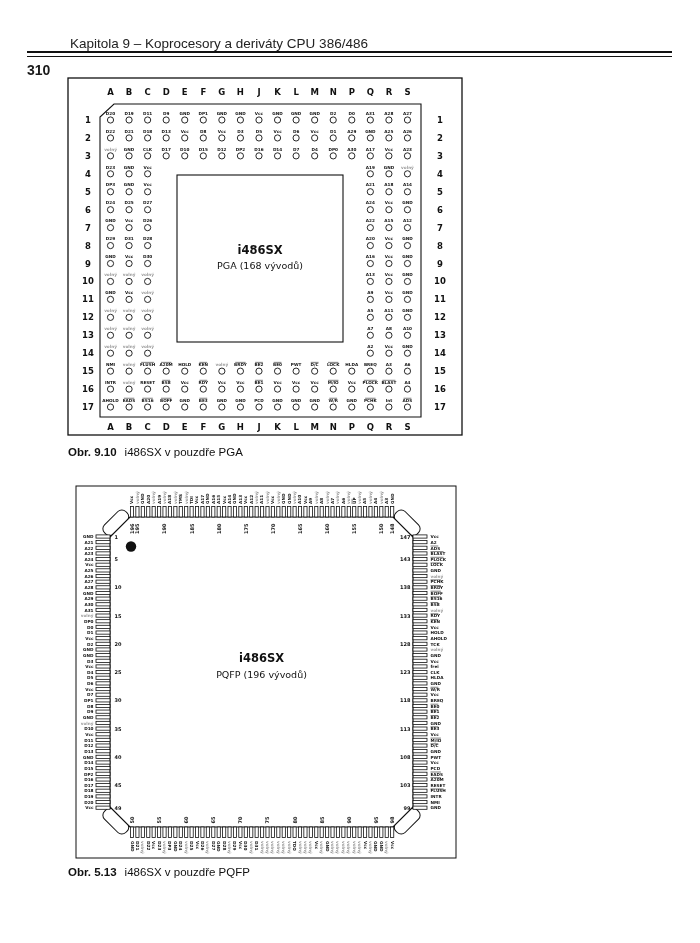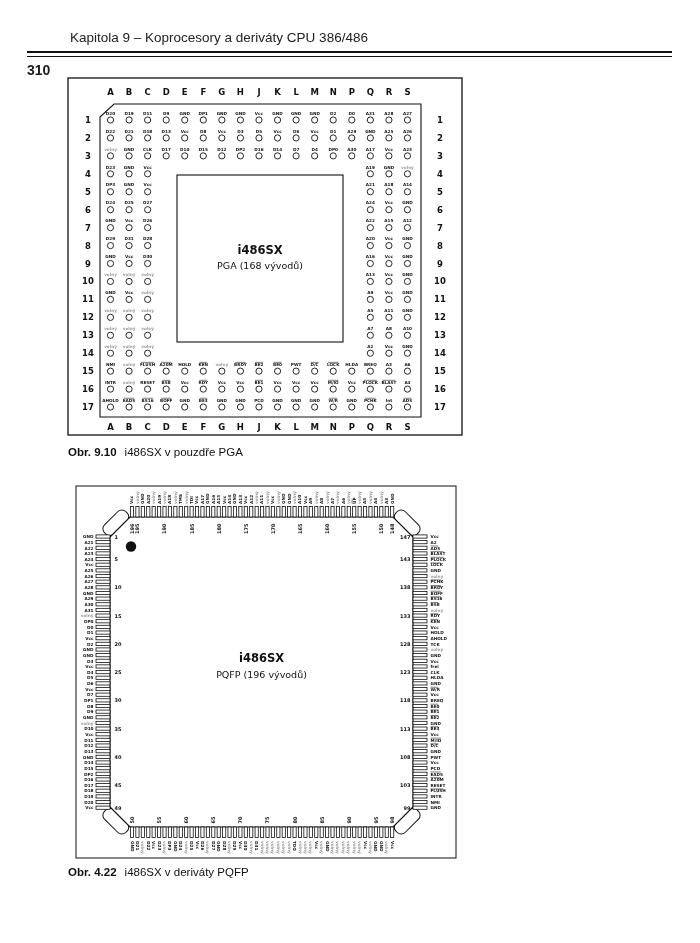--- a/index.html
+++ b/index.html
@@ -1,20 +1,20 @@
 <!DOCTYPE html>
 <html><head>
 <meta charset="utf-8">
 <style>
   html,body{margin:0;padding:0;background:#fff;}
   body{width:700px;height:943px;position:relative;overflow:hidden;
        font-family:"Liberation Sans",sans-serif;color:#1a1a1a;}
   .hdr{position:absolute;left:0;top:28px;width:700px;}
   .hdr .num{position:absolute;left:27px;top:0;font-size:14px;font-weight:bold;margin-top:34px;}
-  .hdr .ttl{position:absolute;left:70px;top:2px;font-size:13.5px;color:#222;}
+  .hdr .ttl{position:absolute;left:70px;top:8px;font-size:13.5px;color:#222;}
   .rule1{position:absolute;left:27px;top:51px;width:645px;height:2.4px;background:#111;}
   .rule2{position:absolute;left:27px;top:56px;width:645px;height:1px;background:#111;}
   .cap{position:absolute;left:68px;font-size:11.5px;color:#111;text-align:center;}
   .cap b{font-weight:bold;margin-right:8px;}
   svg{position:absolute;left:0;top:0;}
   text{font-family:"DejaVu Sans",sans-serif;}
 </style>
 </head>
 <body>
 
@@ -2437,14 +2437,14 @@
       <text x="410.5" y="809.7" font-size="5" font-weight="700" fill="#111" text-anchor="end">99</text>
       <text x="261.5" y="662" font-size="11.5" font-weight="700" fill="#111" text-anchor="middle">i486SX</text>
       <text x="261.5" y="678" font-size="9.5" font-weight="400" fill="#111" text-anchor="middle">PQFP (196 vývodů)</text>
     </g>
   </svg>
 
 <div class="cap" style="top:446px;">
   <b>Obr. 9.10</b><span>i486SX v pouzdře PGA</span>
 </div>
 <div class="cap" style="top:866px;">
-  <b>Obr. 4.22</b><span>i486SX v deriváty PQFP</span>
+  <b>Obr. 5.13</b><span>i486SX v pouzdře PQFP</span>
 </div>
 
 </body></html>

